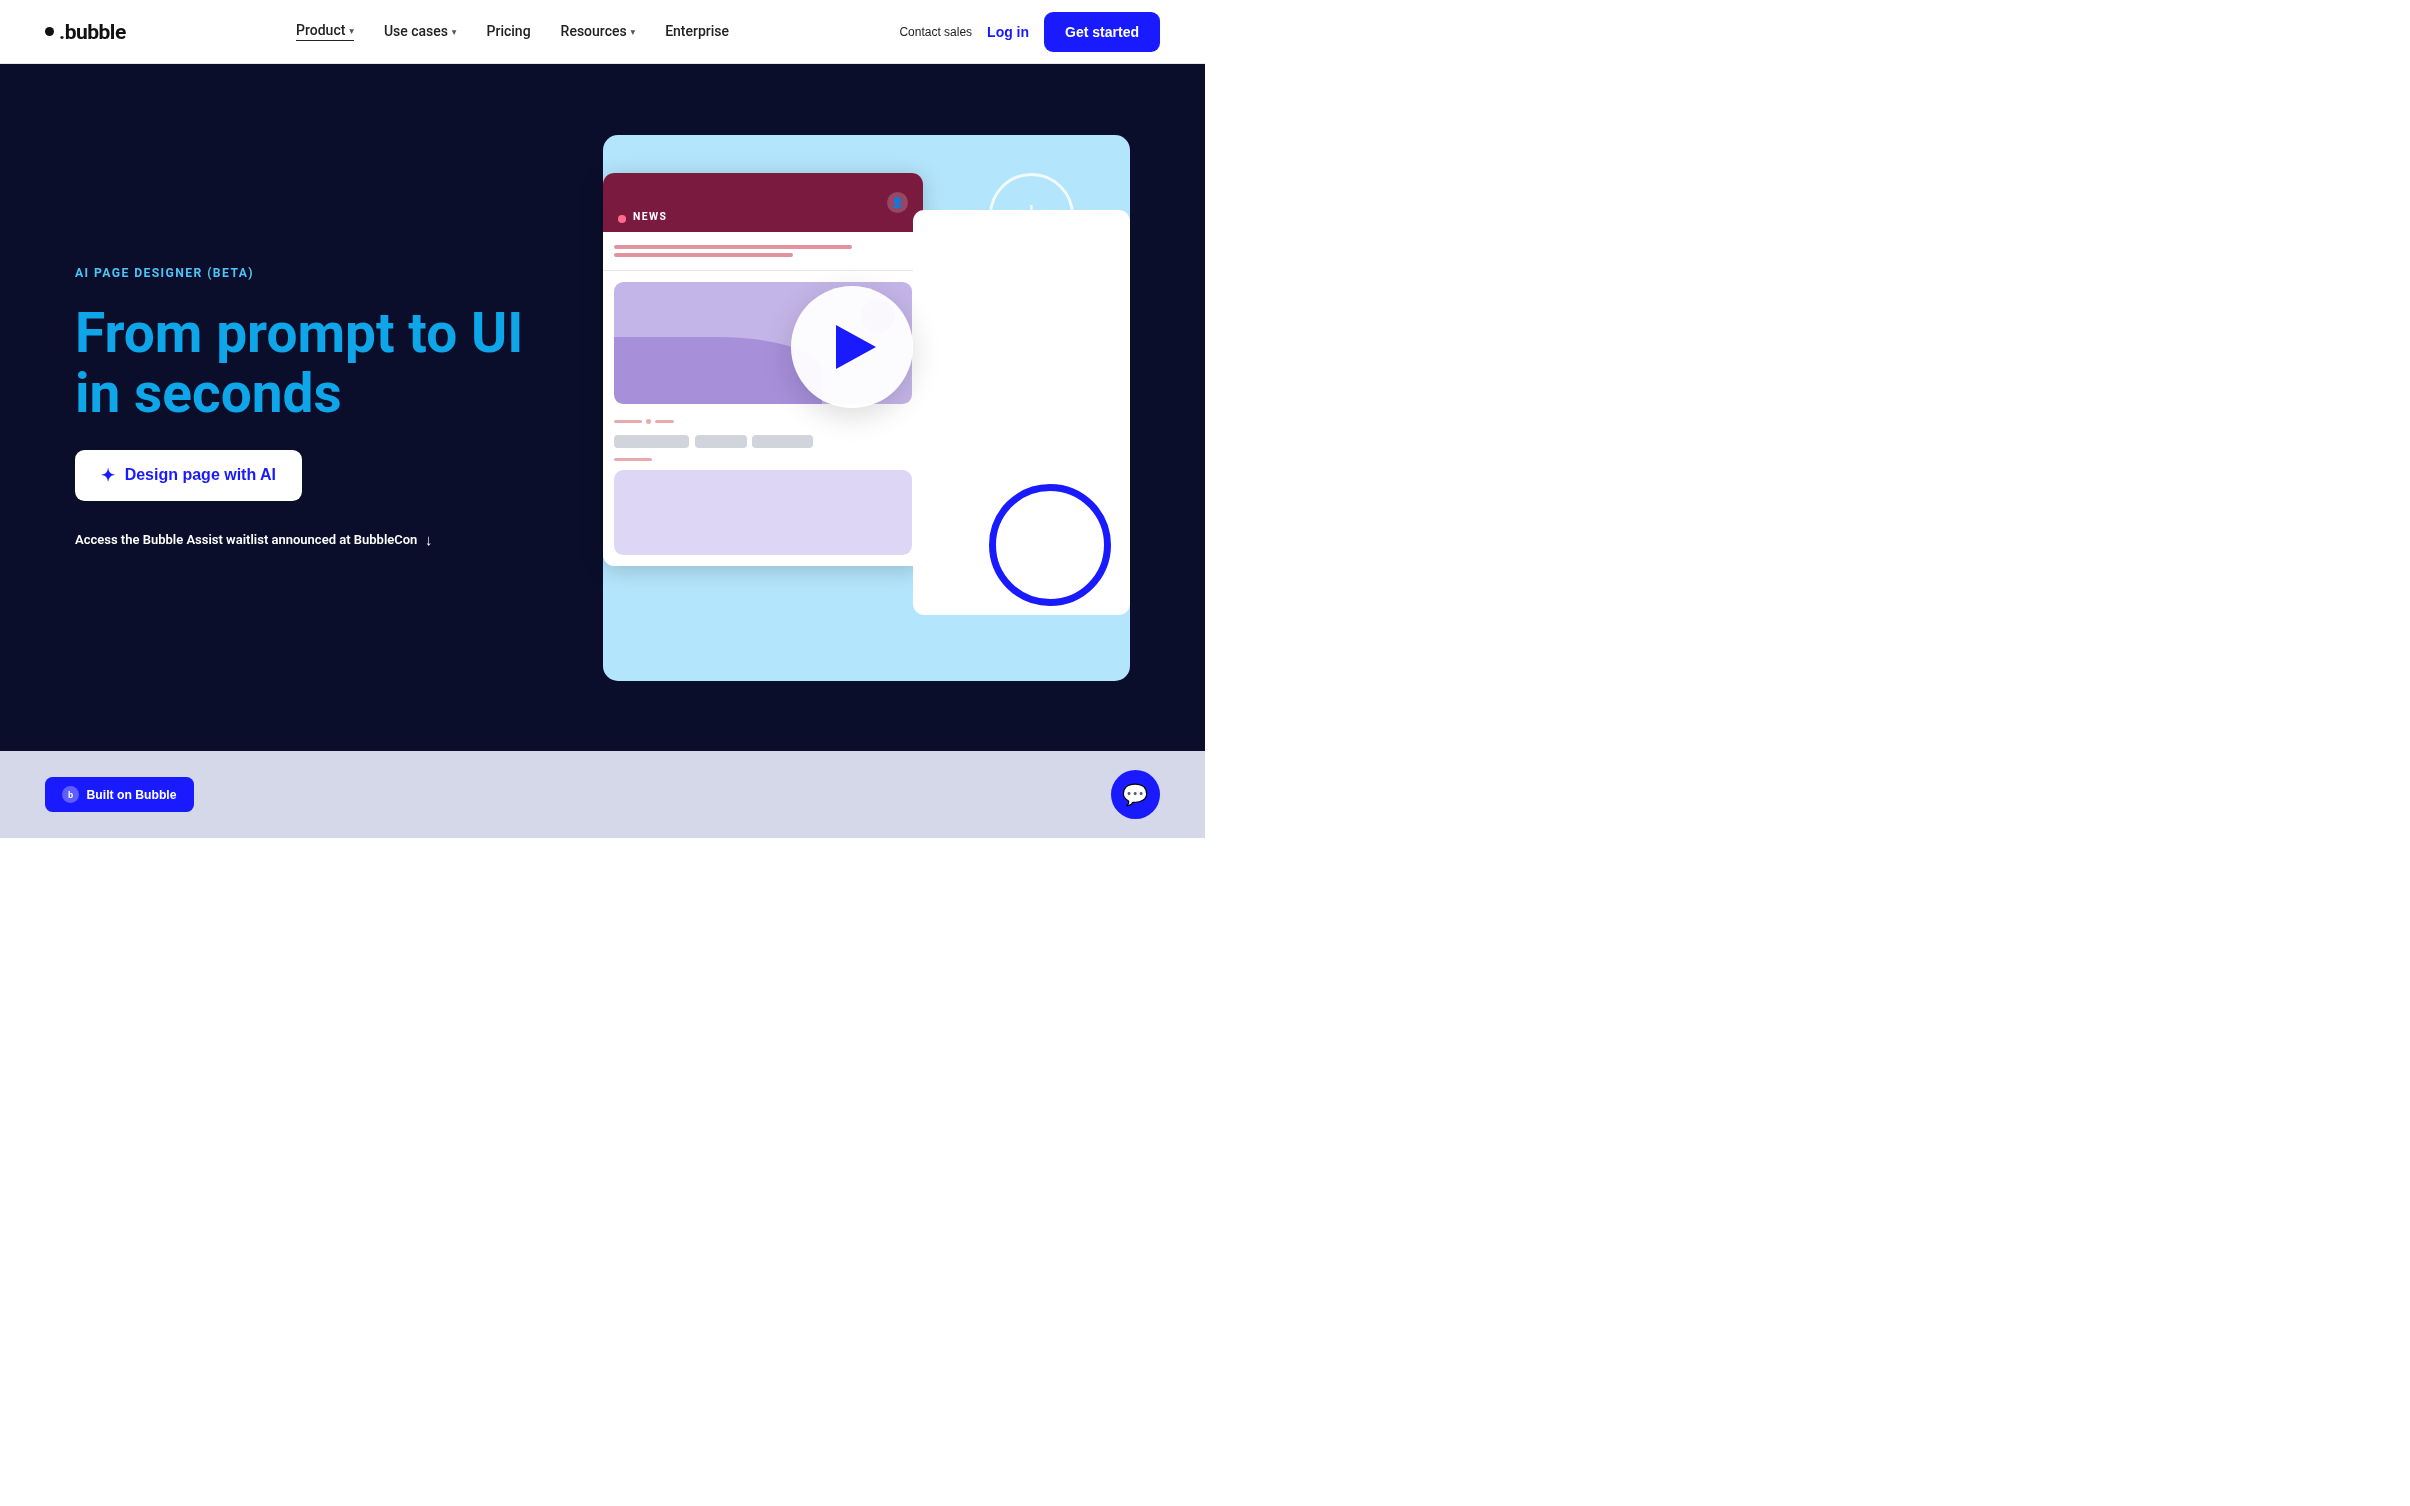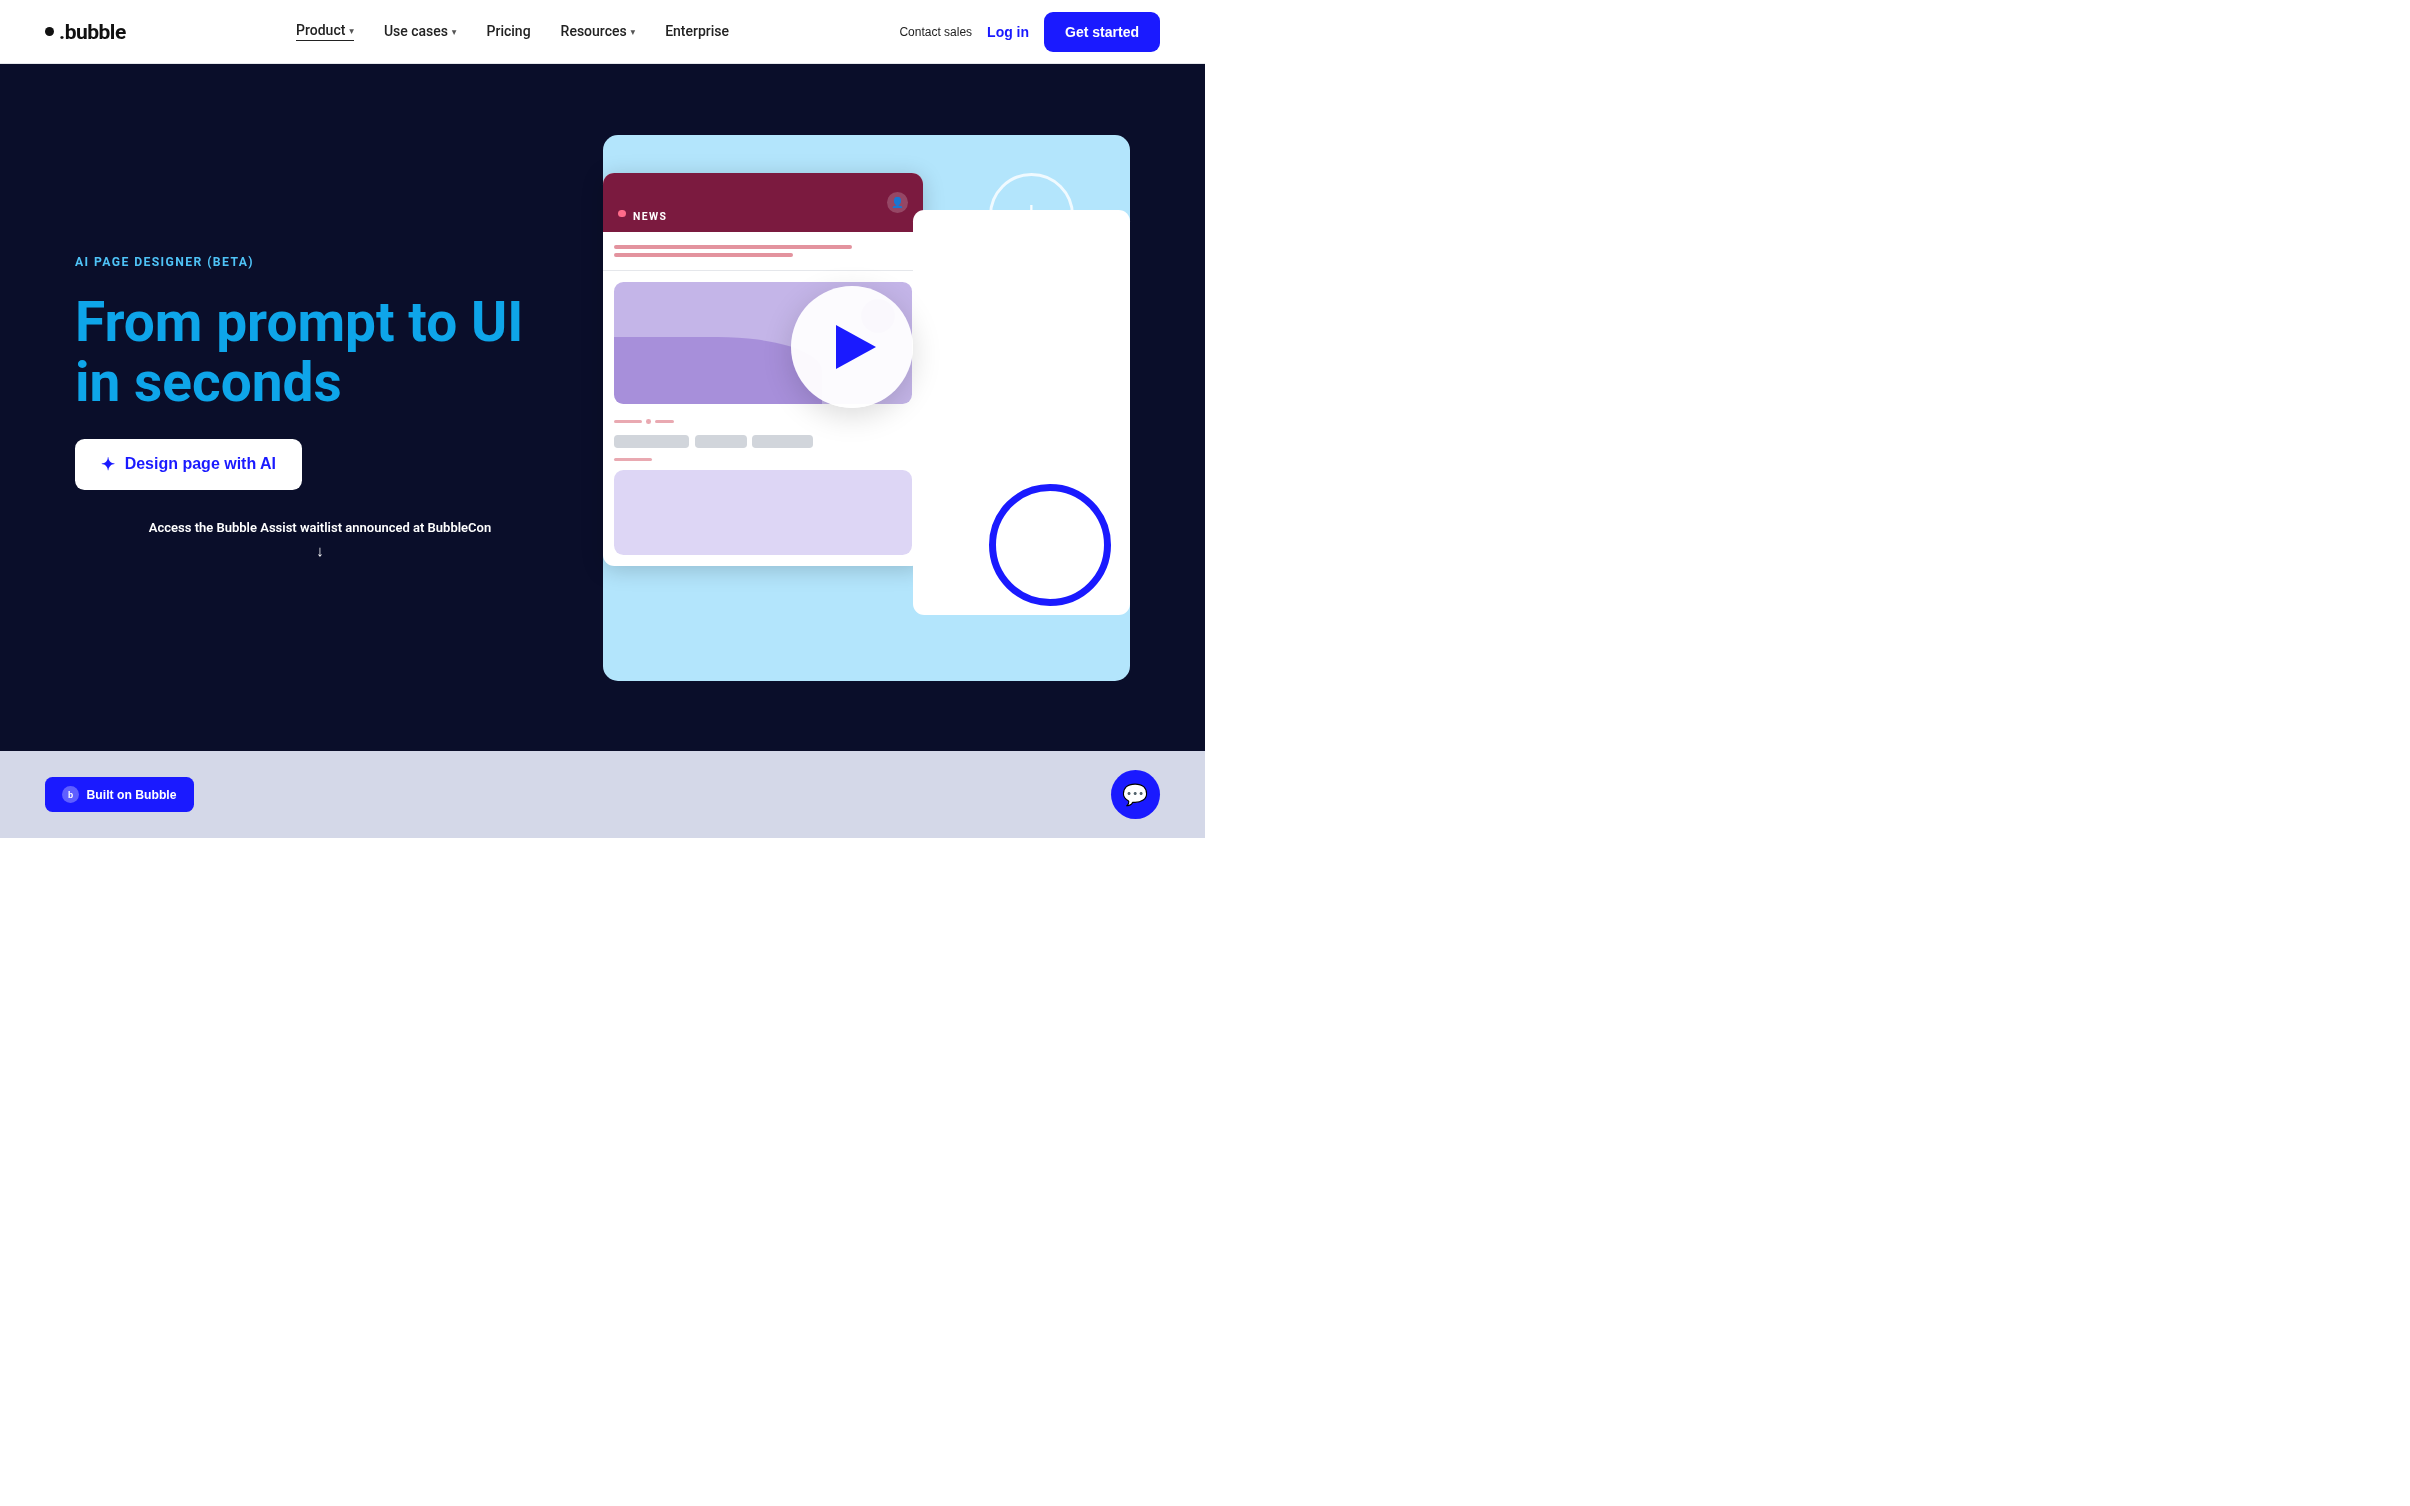--- a/index.html
+++ b/index.html
@@ -169,21 +169,20 @@
     }
 
     .hero-waitlist {
       color: #fff;
       font-size: 13px;
       font-weight: 600;
       display: flex;
       align-items: center;
       gap: 7.5px;
       cursor: pointer;
-      flex-direction: column;
     }
 
     .hero-waitlist .arrow-down {
       font-size: 15px;
     }
 
     
     .hero-illustration {
       flex: 1;
       display: flex;
@@ -216,21 +215,21 @@
     .mockup-header {
       background: #7b1a3f;
       padding: 9.4px 15px;
       display: flex;
       align-items: center;
       justify-content: space-between;
     }
 
     .mockup-header-left {
       display: flex;
-      align-items: flex-start;
+      align-items: flex-end;
       gap: 7.5px;
       margin-top: 28px;
     }
 
     .mockup-dot {
       width: 7.5px;
       height: 7.5px;
       background: #ff6b8a;
       border-radius: 50%;
     }

